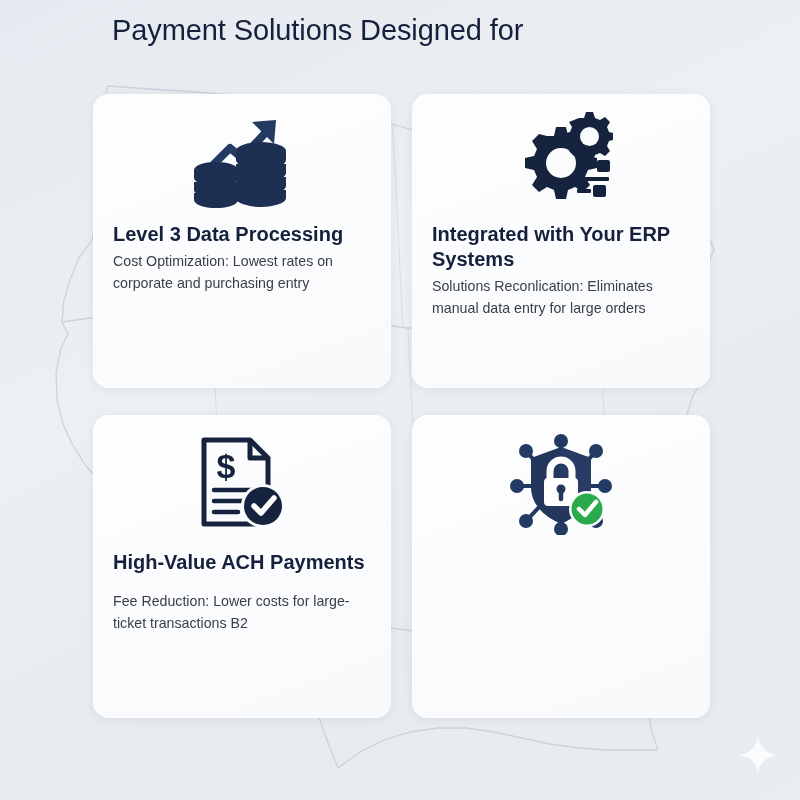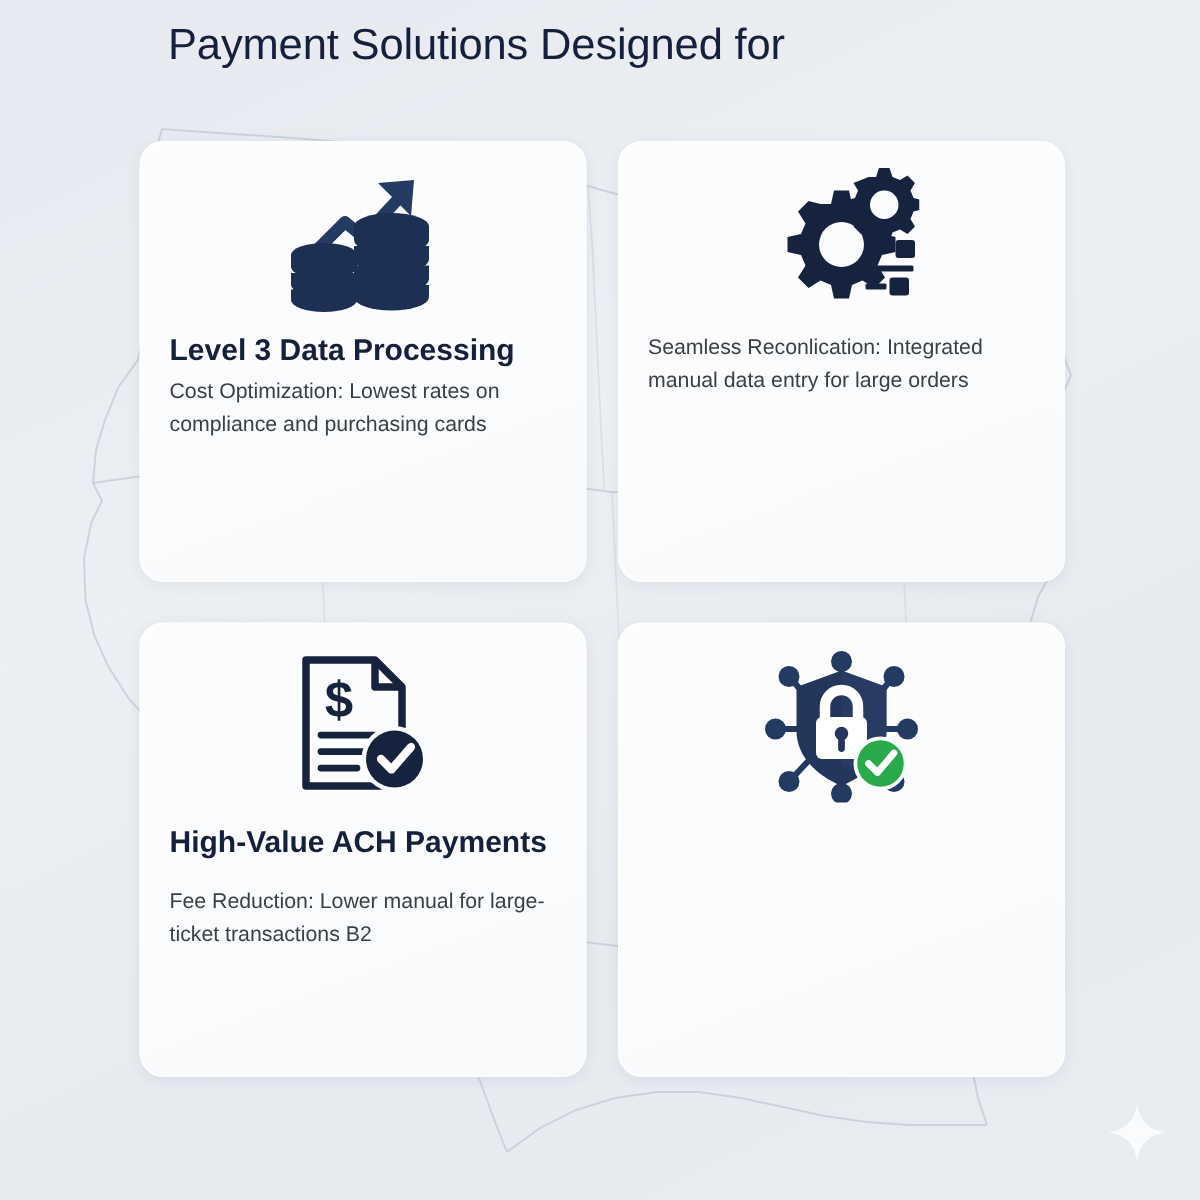--- a/index.html
+++ b/index.html
@@ -194,21 +194,21 @@
               <rect x="4" y="62" width="44" height="8"></rect>
               <ellipse cx="26" cy="70" rx="22" ry="8"></ellipse>
               <rect x="4" y="74" width="44" height="8"></rect>
               <ellipse cx="26" cy="82" rx="22" ry="8"></ellipse>
               <rect x="4" y="85" width="44" height="7"></rect>
               <ellipse cx="26" cy="92" rx="22" ry="8"></ellipse>
             </g>
           </svg>
         </div>
         <h2 class="card-title">Level 3 Data Processing</h2>
-        <p class="card-body">Cost Optimization: Lowest rates on compliance and purchasing cards</p>
+        <p class="card-body">Cost Optimization: Lowest rates on corporate and purchasing entry</p>
       </div>
 
       <div class="card">
         <div class="icon-wrap">
           <svg width="104" height="96" viewBox="0 0 104 96">
 
             <g class="g-deep">
               <path d="M38 26 L45 26 L47 17 L57 17 L59 26 L66 29 L74 24 L81 31
                        L76 39 L79 46 L88 48 L88 58 L79 60 L76 67 L81 75 L74 82
                        L66 77 L59 80 L57 89 L47 89 L45 80 L38 77 L30 82 L23 75
@@ -226,21 +226,22 @@
 
             <g class="g-deep">
               <rect x="68" y="54" width="18" height="4" rx="1"></rect>
               <rect x="88" y="50" width="13" height="12" rx="2"></rect>
               <rect x="62" y="67" width="38" height="4" rx="1"></rect>
               <rect x="68" y="79" width="14" height="4" rx="1"></rect>
               <rect x="84" y="75" width="13" height="12" rx="2"></rect>
             </g>
           </svg>
         </div>
-        <p class="card-body">Seamless Reconlication: Integrated manual data entry for large orders</p>
+        <h2 class="card-title">Integrated with Your ERP Systems</h2>
+        <p class="card-body">Solutions Reconlication: Eliminates manual data entry for large orders</p>
       </div>
 
     </div>
 
     <div class="row">
 
       <div class="card tall">
         <div class="icon-wrap">
           <svg width="92" height="98" viewBox="0 0 92 98">
 
@@ -254,21 +255,21 @@
               <line x1="18" y1="67" x2="58" y2="67"></line>
               <line x1="18" y1="78" x2="42" y2="78"></line>
             </g>
 
             <circle cx="67" cy="72" r="22" fill="#fbfcfd"></circle>
             <circle cx="67" cy="72" r="19" class="g-deep"></circle>
             <path d="M58 72 L65 79 L78 64" stroke="#ffffff" stroke-width="5.5" fill="none" stroke-linecap="round" stroke-linejoin="round"></path>
           </svg>
         </div>
         <h2 class="card-title">High-Value ACH Payments</h2>
-        <p class="card-body">Fee Reduction: Lower manual for large-ticket transactions B2</p>
+        <p class="card-body">Fee Reduction: Lower costs for large-ticket transactions B2</p>
       </div>
 
       <div class="card tall">
         <div class="icon-wrap">
           <svg width="104" height="104" viewBox="0 0 104 104">
 
             <g stroke="#223a63" stroke-width="4" stroke-linecap="round">
               <line x1="52" y1="30" x2="52" y2="12"></line>
               <line x1="32" y1="38" x2="19" y2="22"></line>
               <line x1="72" y1="38" x2="85" y2="22"></line>

